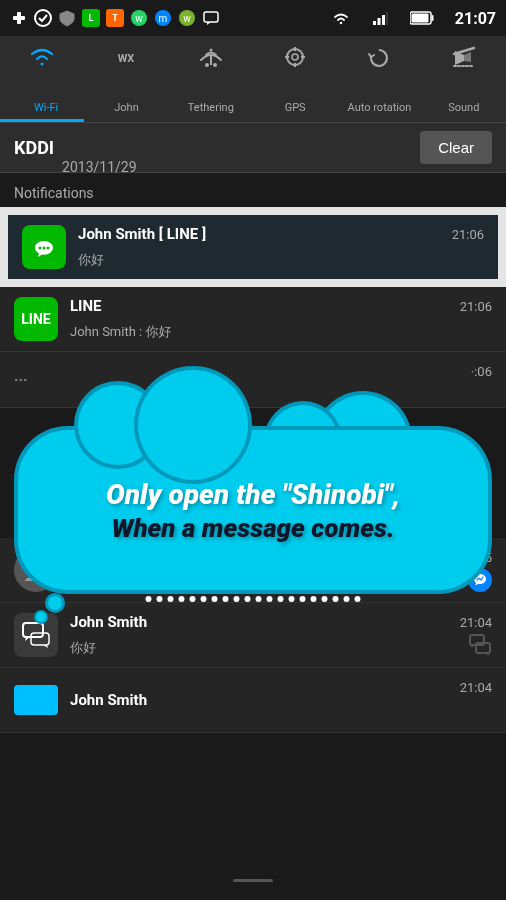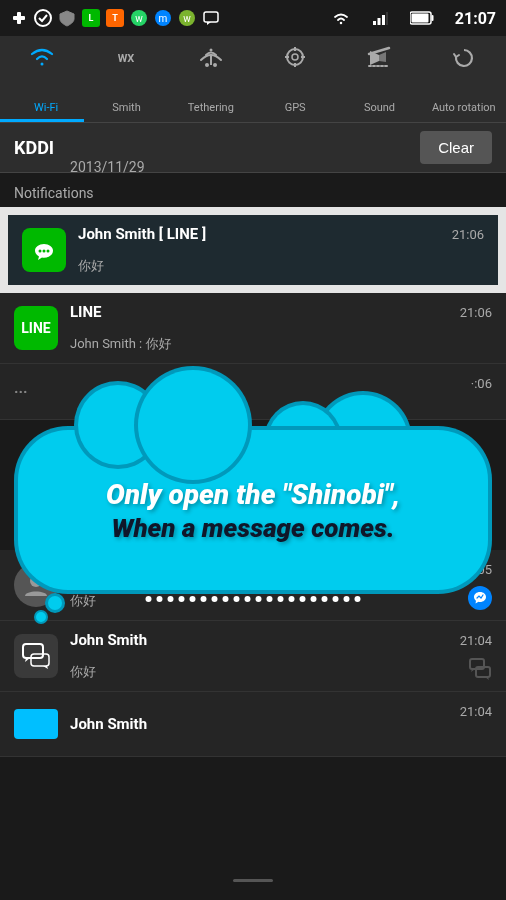--- a/index.html
+++ b/index.html
@@ -91,21 +91,21 @@
       background: #2d2d2d;
       display: flex;
       align-items: center;
       justify-content: space-between;
       padding: 0 14px;
       border-bottom: 1px solid #444;
     }
     .notif-header-left {
       display: flex;
       align-items: center;
-      gap: 16px;
+      gap: 8px;
     }
     .network-name {
       color: white;
       font-size: 18px;
       font-weight: bold;
     }
     .notif-date {
       color: #aaa;
       font-size: 14px;
       margin-top: 39px;
@@ -158,21 +158,21 @@
       flex: 1;
     }
     .notif-title {
       color: white;
       font-size: 15px;
       font-weight: bold;
     }
     .notif-subtitle {
       color: #aaa;
       font-size: 13px;
-      margin-top: 14px;
+      margin-top: 8px;
     }
     .notif-time {
       color: #aaa;
       font-size: 13px;
       position: absolute;
       right: 14px;
       top: 12px;
     }
     .notif-action-icon {
       position: absolute;
@@ -470,21 +470,21 @@
     </div>
     <span class="qs-label">Wi-Fi</span>
   </div>
 
   <div class="qs-item">
     <div class="qs-icon">
       <svg width="26" height="22" viewBox="0 0 26 22">
         <text x="13" y="16" text-anchor="middle" fill="#aaa" font-size="11" font-weight="bold">WX</text>
       </svg>
     </div>
-    <span class="qs-label">Smith</span>
+    <span class="qs-label">John</span>
   </div>
 
   <div class="qs-item">
     <div class="qs-icon">
       <svg width="26" height="22" viewBox="0 0 26 22">
         <path d="M13 4 Q13 4 13 4" stroke="#aaa" stroke-width="3" stroke-linecap="round" fill="none"></path>
         <path d="M8 9 Q13 4 18 9" fill="none" stroke="#aaa" stroke-width="2" stroke-linecap="round"></path>
         <path d="M3 14 Q13 4 23 14" fill="none" stroke="#aaa" stroke-width="2" stroke-linecap="round"></path>
         <line x1="13" y1="8" x2="13" y2="19" stroke="#aaa" stroke-width="2"></line>
         <circle cx="9" cy="19" r="2" fill="#aaa"></circle>
@@ -504,37 +504,37 @@
         <line x1="3" y1="11" x2="7" y2="11" stroke="#aaa" stroke-width="2"></line>
         <line x1="19" y1="11" x2="23" y2="11" stroke="#aaa" stroke-width="2"></line>
       </svg>
     </div>
     <span class="qs-label">GPS</span>
   </div>
 
   <div class="qs-item">
     <div class="qs-icon">
       <svg width="26" height="22" viewBox="0 0 26 22">
+        <path d="M13 4 A8 8 0 1 1 5 11" fill="none" stroke="#aaa" stroke-width="2.2"></path>
+        <path d="M3 8 L5 11 L8 9" fill="none" stroke="#aaa" stroke-width="2" stroke-linecap="round" stroke-linejoin="round"></path>
+      </svg>
+    </div>
+    <span class="qs-label">Auto rotation</span>
+  </div>
+
+  <div class="qs-item">
+    <div class="qs-icon">
+      <svg width="26" height="22" viewBox="0 0 26 22">
         <line x1="3" y1="8" x2="23" y2="2" stroke="#aaa" stroke-width="2.5" stroke-linecap="round"></line>
         <line x1="3" y1="20" x2="23" y2="20" stroke="#aaa" stroke-width="2" stroke-linecap="round" stroke-dasharray="2,2"></line>
         <path d="M4 5 L4 19 L13 15 L13 9 Z" fill="#aaa"></path>
         <path d="M13 9 L20 6 L20 16 L13 15 Z" fill="#777"></path>
       </svg>
     </div>
     <span class="qs-label">Sound</span>
-  </div>
-
-  <div class="qs-item">
-    <div class="qs-icon">
-      <svg width="26" height="22" viewBox="0 0 26 22">
-        <path d="M13 4 A8 8 0 1 1 5 11" fill="none" stroke="#aaa" stroke-width="2.2"></path>
-        <path d="M3 8 L5 11 L8 9" fill="none" stroke="#aaa" stroke-width="2" stroke-linecap="round" stroke-linejoin="round"></path>
-      </svg>
-    </div>
-    <span class="qs-label">Auto rotation</span>
   </div>
 </div>
 
 <div class="notif-header-bar">
   <div class="notif-header-left">
     <span class="network-name">KDDI</span>
     <span class="notif-date">2013/11/29</span>
   </div>
   <button class="clear-btn">Clear</button>
 </div>

